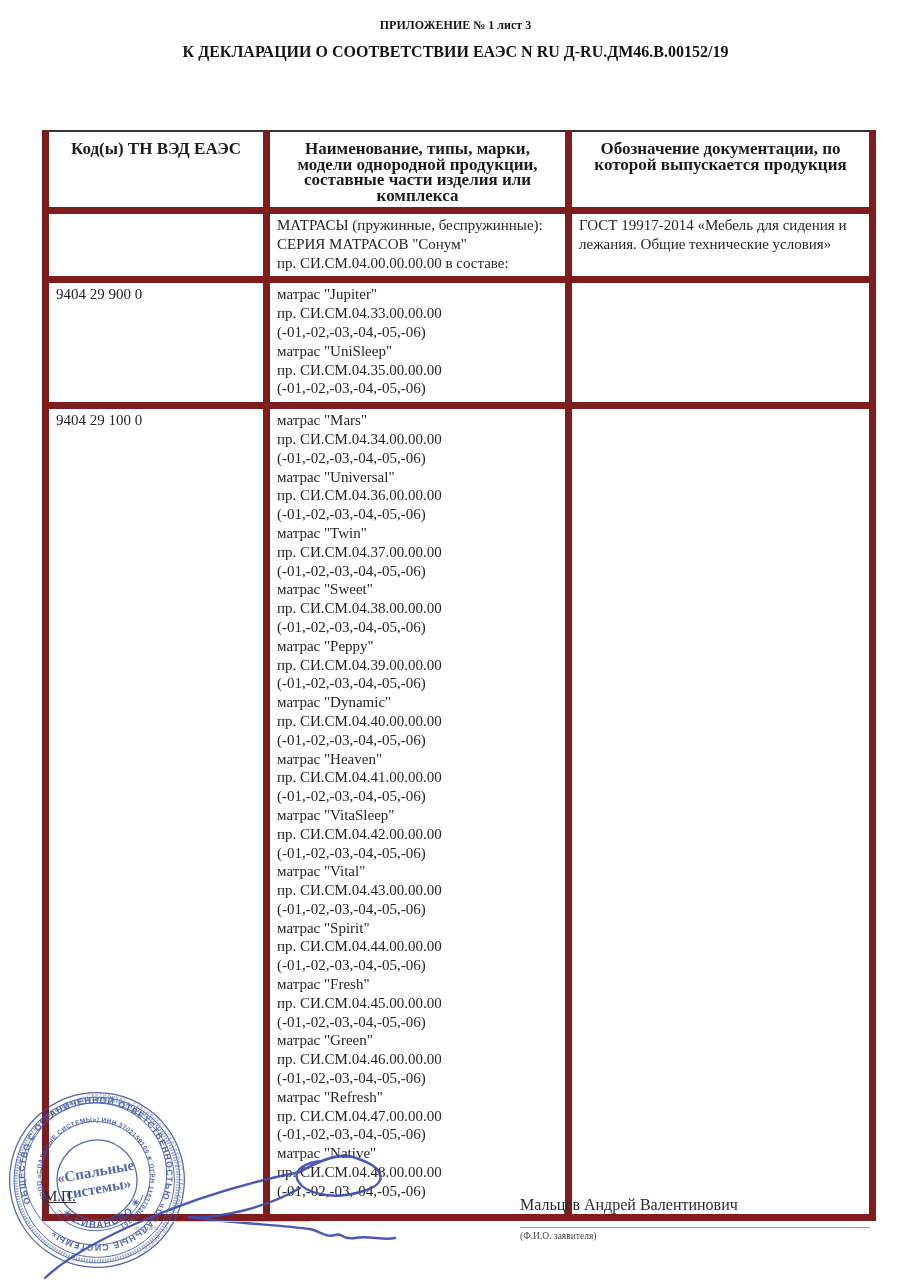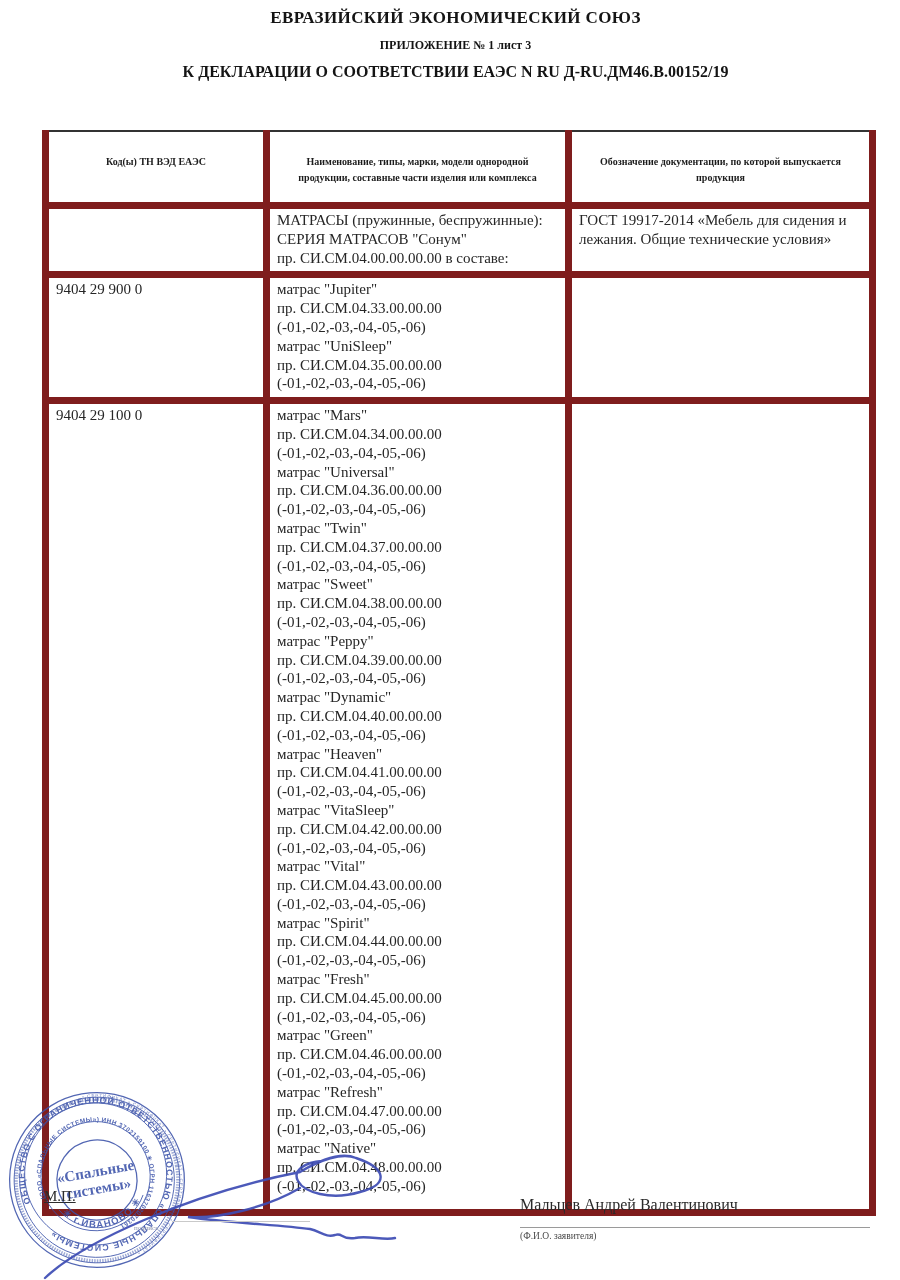--- a/index.html
+++ b/index.html
@@ -10,22 +10,22 @@
   .t1{font-size:17px;font-weight:bold;letter-spacing:.4px;color:#141414;}
   .t2{font-size:12px;font-weight:bold;margin-top:10px;color:#141414;}
   .t3{font-size:16px;font-weight:bold;margin-top:10px;color:#141414;}
   .intro{position:absolute;left:42px;top:105px;width:827px;text-align:center;
          font-size:13.8px;color:#2a2a2a;}
   
   table.decl{position:absolute;left:42px;top:130px;width:827px;
              border-collapse:collapse;table-layout:fixed;}
   table.decl col.c1{width:221px;} table.decl col.c2{width:302px;} table.decl col.c3{width:304px;}
   table.decl th,table.decl td{border:7px solid #7f1d1d;vertical-align:top;}
-  table.decl th{font-size:10px;font-weight:bold;line-height:15.5px;
-                padding:22px 12px 4px;text-align:center;color:#1c1c1c;}
+  table.decl th{font-size:17px;font-weight:bold;line-height:15.5px;
+                padding:9px 12px 4px;text-align:center;color:#1c1c1c;}
   table.decl tr.r-head th{border-top:2px solid #333;height:44px;}
   table.decl td{font-size:15px;line-height:18.8px;padding:2px 6px 4px 7px;color:#262626;}
   td.pre{white-space:pre-line;}
   tr.r0{height:58px;} tr.r1{height:106px;} tr.r2{height:812px;}
   
   .mp{position:absolute;left:44px;top:1188px;font-size:15px;color:#2c2c2c;text-decoration:underline;}
   .sig-underline{position:absolute;left:172px;top:1221px;width:138px;height:0;
                  border-top:1px solid #c9c9c9;}
   .sig-caption{position:absolute;left:134px;top:1224px;font-size:7px;color:#8e94ae;}
   .applicant-name{position:absolute;left:520px;top:1196px;width:350px;text-align:left;
@@ -36,21 +36,20 @@
                      font-size:9.5px;color:#4a4a4a;}
   .stamp-wrap{position:absolute;left:6px;top:1089px;width:182px;height:182px;opacity:.88;}
   .sign-wrap{position:absolute;left:38px;top:1146px;width:430px;height:134px;}
 </style>
 </head>
 <body>
 
 <div class="page">
 
   <div class="doc-header">
-    <div class="t1">ЕВРАЗИЙСКИЙ ЭКОНОМИЧЕСКИЙ СОЮЗ</div>
     <div class="t2">ПРИЛОЖЕНИЕ № 1 лист 3</div>
     <div class="t3">К ДЕКЛАРАЦИИ О СООТВЕТСТВИИ ЕАЭС N RU Д-RU.ДМ46.В.00152/19</div>
   </div>
 
   <table class="decl">
     <colgroup>
         <col class="c1">
         <col class="c2">
         <col class="c3">
       </colgroup>

